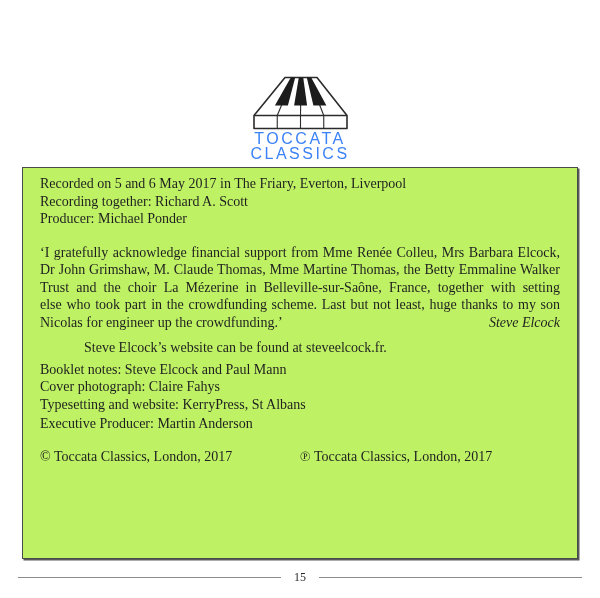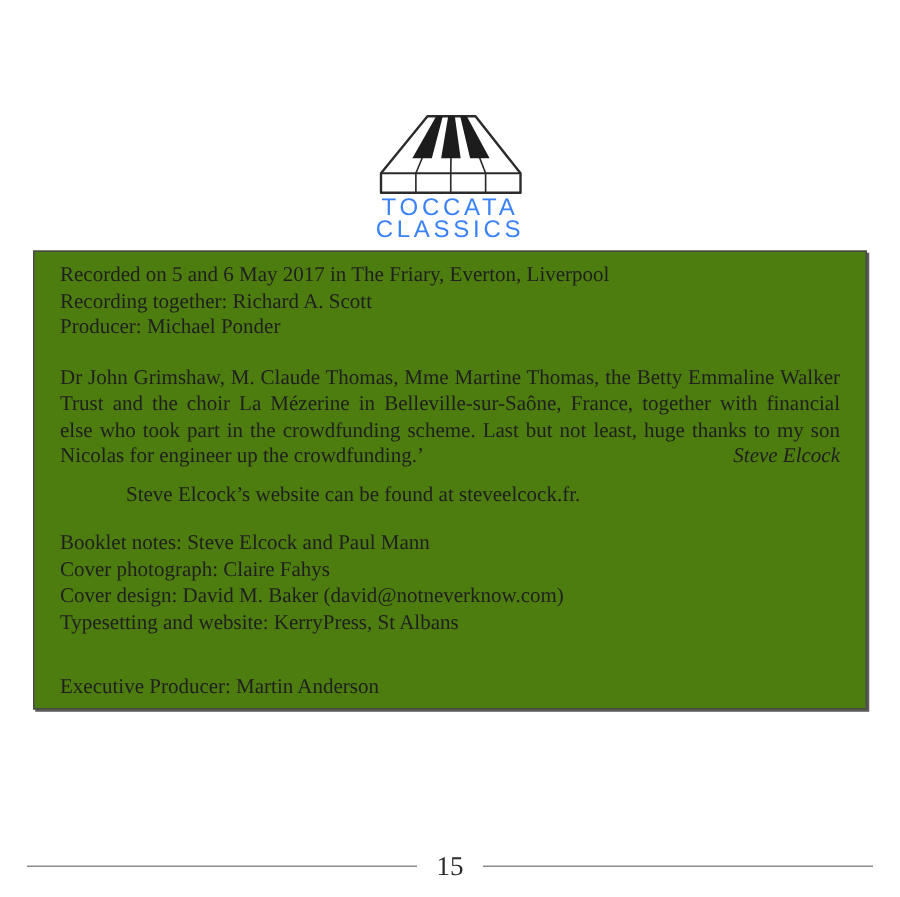--- a/index.html
+++ b/index.html
@@ -29,56 +29,56 @@
     letter-spacing: 2.5px;
     color: #3b82f6;
     line-height: 15px;
   }
   
   .credits-box {
     position: absolute;
     left: 22px;
     top: 167px;
     width: 556px;
-    height: 306px;
+    height: 392px;
     box-sizing: border-box;
-    background: #4d7c0f;
+    background: #bef264;
     border: 1.5px solid #4a4a4a;
     box-shadow: 1.5px 1.5px 0 #5a5a5a;
     padding: 7px 17px 0 17px;
     font-size: 14px;
     line-height: 17.5px;
     color: #1f1f1f;
   }
   .just { text-align: justify; text-align-last: justify; }
   .quote { margin-top: 16px; }
   .quote-last { display: flex; justify-content: space-between; }
   .attribution { font-style: italic; }
   .website { margin-top: 8px; margin-left: 44px; }
-  .production { margin-top: 15px; }
-  .exec { margin-top: 26px; }
+  .production { margin-top: 4px; }
+  .exec { margin-top: 2px; }
   .copyright-row {
     margin-top: 15px;
     display: grid;
     grid-template-columns: 1fr 1fr;
   }
   
   .footer {
     position: absolute;
     left: 18px;
     right: 18px;
     top: 569px;
     height: 17px;
     display: flex;
     align-items: center;
   }
   .rule { flex: 1; height: 1.5px; background: #8c8c8c; }
   .page-number {
     padding: 0 13px;
-    font-size: 18px;
+    font-size: 12px;
     color: #2b2b2b;
   }
 </style>
 </head>
 <body>
 
 <div class="page">
 
   <div class="logo">
     <svg width="97" height="56" viewBox="0 0 97 55" xmlns="http://www.w3.org/2000/svg">
@@ -105,40 +105,44 @@
 
   <div class="credits-box">
 
     <div>
       <div>Recorded on 5 and 6 May 2017 in The Friary, Everton, Liverpool</div>
       <div>Recording together: Richard A. Scott</div>
       <div>Producer: Michael Ponder</div>
     </div>
 
     <div class="quote">
+      <div class="just">‘I gratefully acknowledge financial support from Mme Renée Colleu, Mrs Barbara Elcock,</div>
       <div class="just">Dr John Grimshaw, M. Claude Thomas, Mme Martine Thomas, the Betty Emmaline Walker</div>
-      <div class="just">Trust and the choir La Mézerine in Belleville-sur-Saône, France, together with financial</div>
+      <div class="just">Trust and the choir La Mézerine in Belleville-sur-Saône, France, together with setting</div>
       <div class="just">else who took part in the crowdfunding scheme. Last but not least, huge thanks to my son</div>
       <div class="quote-last">
         <span>Nicolas for engineer up the crowdfunding.’</span>
         <span class="attribution">Steve Elcock</span>
       </div>
     </div>
 
     <div class="website">Steve Elcock’s website can be found at steveelcock.fr.</div>
 
     <div class="production">
       <div>Booklet notes: Steve Elcock and Paul Mann</div>
       <div>Cover photograph: Claire Fahys</div>
-      <div>Cover design: David M. Baker (david@notneverknow.com)</div>
       <div>Typesetting and website: KerryPress, St Albans</div>
     </div>
 
     <div class="exec">Executive Producer: Martin Anderson</div>
 
+    <div class="copyright-row">
+      <span>© Toccata Classics, London, 2017</span>
+      <span>℗ Toccata Classics, London, 2017</span>
+    </div>
 
   </div>
 
   <div class="footer">
     <div class="rule"></div>
     <span class="page-number">15</span>
     <div class="rule"></div>
   </div>
 
 </div>

